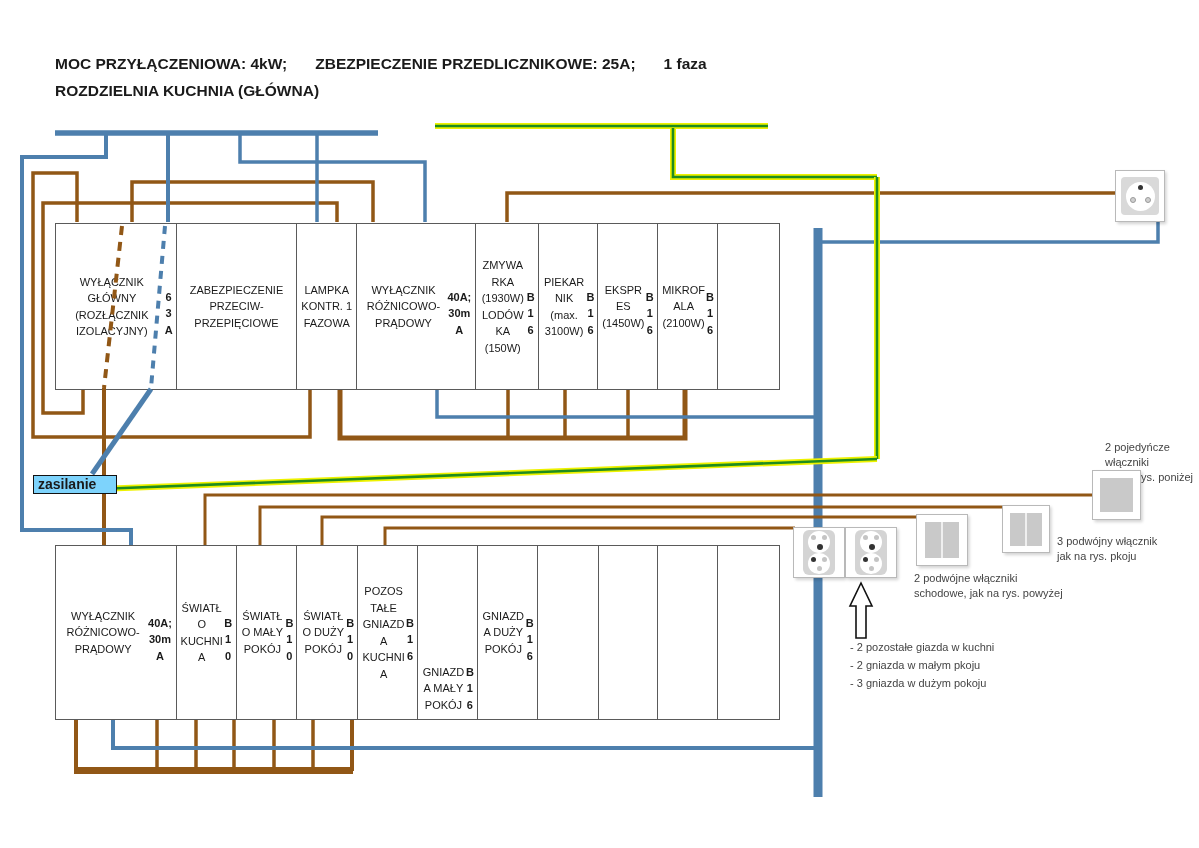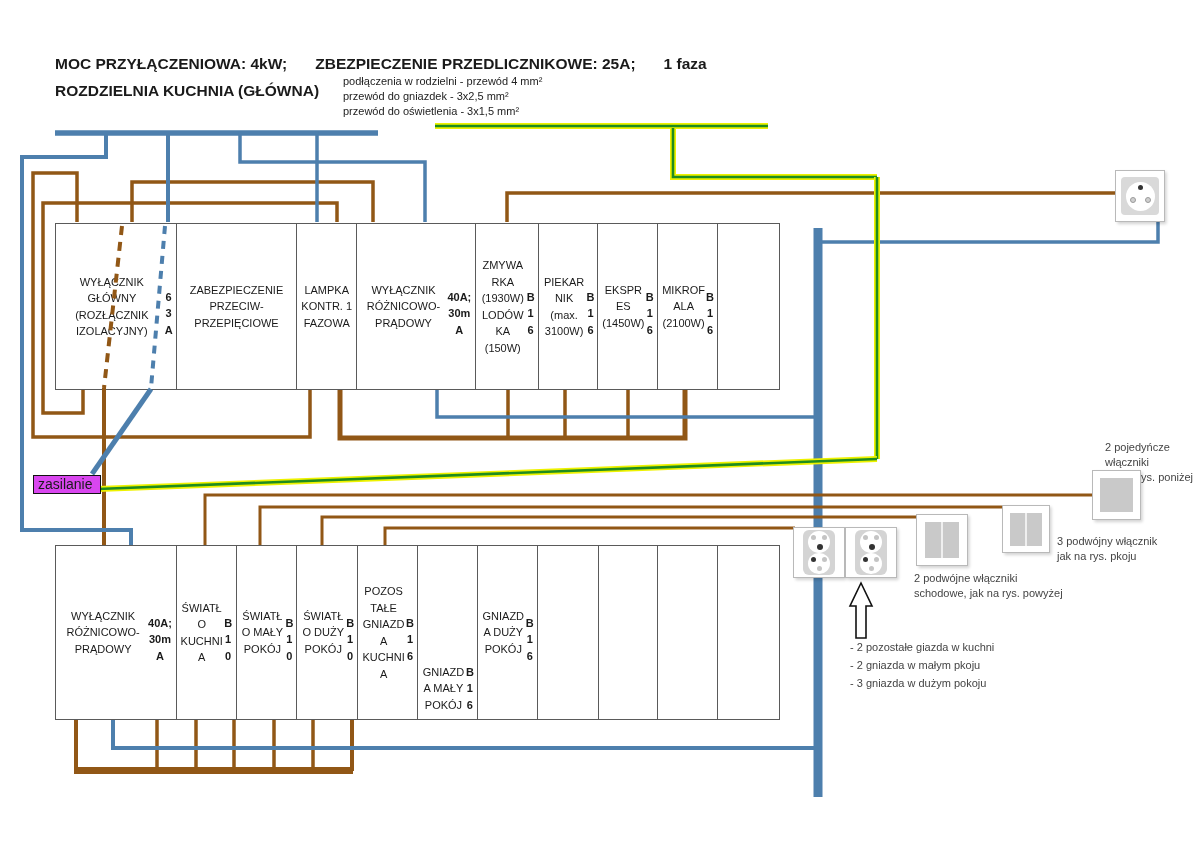--- a/index.html
+++ b/index.html
@@ -12,22 +12,22 @@
   .notes{position:absolute;left:343px;top:74px;font-size:11px;line-height:15px;color:#222;}
   
   .panel{position:absolute;display:flex;border:1.4px solid #5a5a5a;box-sizing:border-box;z-index:2;}
   .cell{box-sizing:border-box;border-left:1.2px solid #5a5a5a;display:flex;flex-direction:row;
         align-items:center;text-align:center;font-size:11px;line-height:1.5;padding:6px 3px;
         word-break:break-word;}
   .cell:first-child{border-left:none;}
   .cell.center{justify-content:center;}
   .cell .rating{font-weight:bold;margin-top:14px;}
   
-  .supply{position:absolute;left:33px;top:475px;z-index:5;background:#d946ef;border:1.6px solid #111;
-          padding:0px 8px 1px 4px;font-size:14px;font-weight:normal;}
+  .supply{position:absolute;left:33px;top:475px;z-index:5;background:#7dd3fc;border:1.6px solid #111;
+          padding:0px 20px 1px 4px;font-size:14px;font-weight:bold;}
   
   svg.wires{position:absolute;left:0;top:0;z-index:3;pointer-events:none;}
   
   .note{position:absolute;font-size:11px;line-height:15px;color:#444;z-index:2;}
   .note.list{line-height:18px;}
   
   .ibox{position:absolute;background:#fff;border:1px solid #b9b9b9;box-shadow:1.5px 2px 3px rgba(0,0,0,.18);
         z-index:4;display:flex;align-items:center;justify-content:center;box-sizing:border-box;}
   .sw-inner{background:#c9c9c9;position:relative;}
   .sw-inner.double::after{content:"";position:absolute;left:50%;top:0;width:2px;height:100%;
@@ -44,25 +44,20 @@
 </style>
 </head>
 <body>
 
 <div class="sheet">
 
   <div class="title">
     <span>MOC PRZYŁĄCZENIOWA: 4kW;</span><span>ZBEZPIECZENIE PRZEDLICZNIKOWE: 25A;</span><span>1 faza</span>
   </div>
   <div class="subtitle">ROZDZIELNIA KUCHNIA (GŁÓWNA)</div>
-  <div class="notes">
-      <div>podłączenia w rodzielni - przewód 4 mm²</div>
-      <div>przewód do gniazdek - 3x2,5 mm²</div>
-      <div>przewód do oświetlenia - 3x1,5 mm²</div>
-    </div>
 
   <div class="supply">zasilanie</div>
 
   <svg class="wires" width="1199" height="848" viewBox="0 0 1199 848">
 
     <g stroke="#915716" fill="none">
       <polyline stroke-width="3.5" points="77,222 77,173 33,173 33,437 310,437 310,390"></polyline>
       <polyline stroke-width="3.5" points="132,222 132,182 373,182 373,222"></polyline>
       <polyline stroke-width="3.5" points="337,222 337,203 43,203 43,413 83,413 83,390"></polyline>
       <polyline stroke-width="4" stroke-dasharray="9 7" points="122,226 104,388"></polyline>

